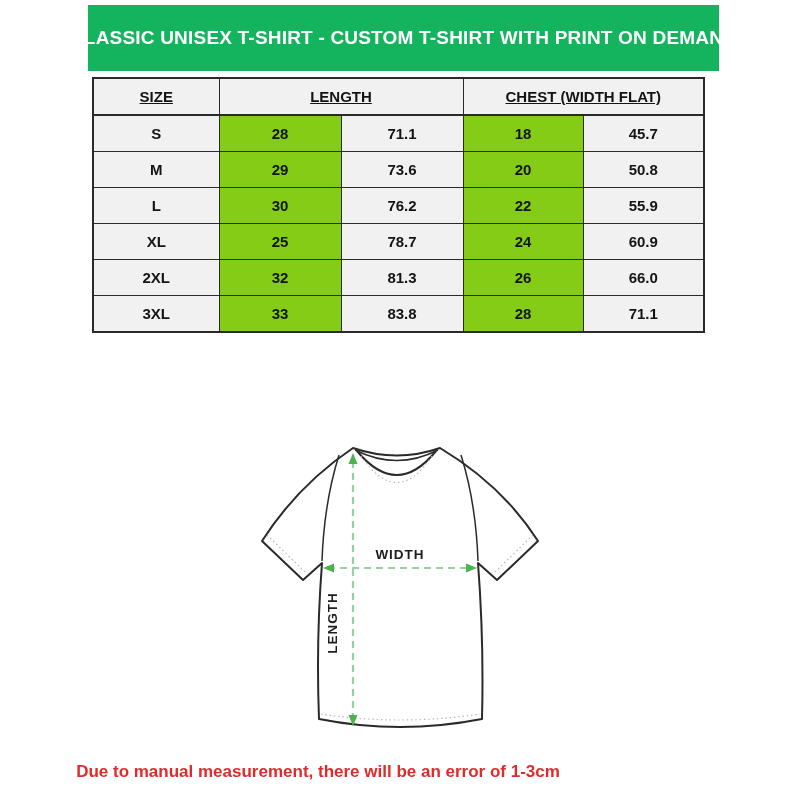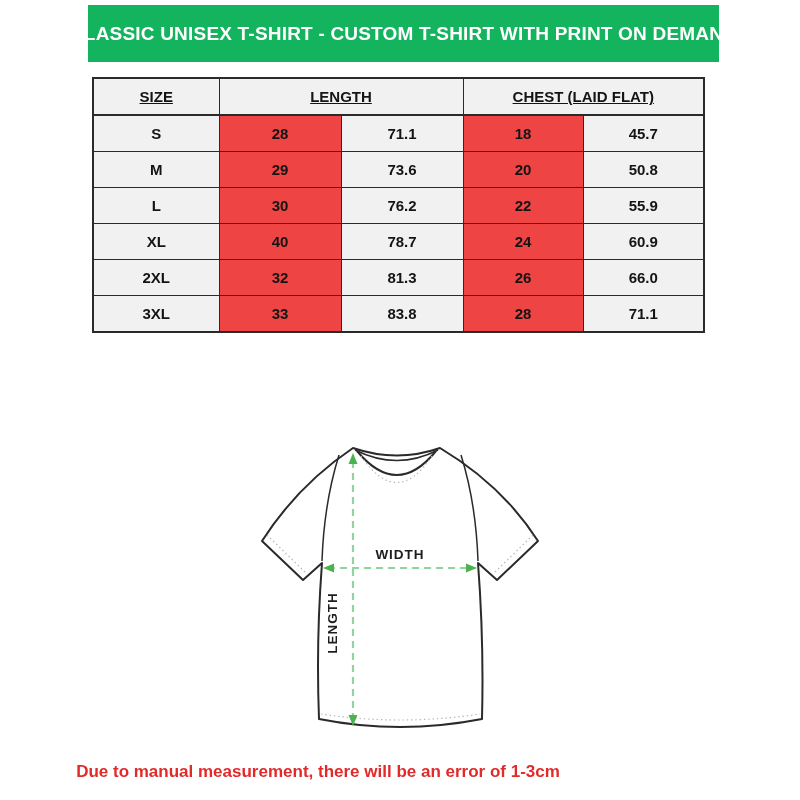--- a/index.html
+++ b/index.html
@@ -2,21 +2,21 @@
 <html style="--banner-green: #14b45f; --cell-gray: #f1f1f1; --border-dark: #2a2a2a; --arrow-dash: #93d39e; --arrow-head: #4cb14f; --note-red: #e22a2a;"><head>
 <meta charset="utf-8">
 <style>
   html,body { margin:0; padding:0; }
   body {
     width:800px; height:800px; background:#ffffff; position:relative;
     font-family:"Liberation Sans", sans-serif;
     overflow:hidden;
   }
   .banner {
-    position:absolute; left:88px; top:5px; width:631px; height:57px;
+    position:absolute; left:88px; top:5px; width:631px; height:66px;
     background:var(--banner-green,#14b45f);
     display:flex; align-items:center; justify-content:center;
   }
   .banner-title {
     margin:0; color:#ffffff; font-size:19px; font-weight:bold;
     letter-spacing:0.2px; white-space:nowrap;
   }
   .size-table {
     position:absolute; left:92px; top:77px; width:611px;
     border-collapse:collapse; table-layout:fixed;
@@ -25,21 +25,21 @@
   .size-table th, .size-table td {
     border:1px solid var(--border-dark,#2a2a2a);
     text-align:center; vertical-align:middle;
     height:35px; padding:0; font-size:15px; color:#141414;
   }
   .size-table thead th {
     background:var(--cell-gray,#f1f1f1); font-weight:bold;
     border-bottom-width:2px;
     text-decoration:underline;
   }
-  .size-table td { font-weight:600; background:#ef4444; }
+  .size-table td { font-weight:600; background:#84cc16; }
   .size-table td.col-size { background:var(--cell-gray,#f1f1f1); font-weight:bold; }
   .size-table td.col-cm { background:var(--cell-gray,#f1f1f1); }
   .tshirt-wrap { position:absolute; left:240px; top:435px; width:320px; height:320px; }
   .shirt-line { fill:#ffffff; stroke:var(--border-dark,#2a2a2a); stroke-width:2; stroke-linejoin:round; }
   .shirt-seam { fill:none; stroke:var(--border-dark,#2a2a2a); stroke-width:1.5; }
   .shirt-stitch { fill:none; stroke:#b9b9b9; stroke-width:1.2; stroke-dasharray:1.5 2.8; }
   .arrow-dash { fill:none; stroke:var(--arrow-dash,#93d39e); stroke-width:2.2; stroke-dasharray:7 5; }
   .arrow-head { fill:var(--arrow-head,#4cb14f); stroke:none; }
   .diagram-label {
     fill:#1d1d1d; font-family:"Liberation Sans", sans-serif;
@@ -63,21 +63,21 @@
     <col style="width:126px">
       <col style="width:122px">
       <col style="width:122px">
       <col style="width:120px">
       <col style="width:121px">
   </colgroup>
   <thead>
     <tr>
       <th>SIZE</th>
       <th colspan="2">LENGTH</th>
-      <th colspan="2">CHEST (LAID FLAT)</th>
+      <th colspan="2">CHEST (WIDTH FLAT)</th>
     </tr>
   </thead>
   <tbody>
     <tr>
       <td class="col-size">S</td>
       <td>28</td>
       <td class="col-cm">71.1</td>
       <td>18</td>
       <td class="col-cm">45.7</td>
     </tr>
@@ -90,21 +90,21 @@
     </tr>
     <tr>
       <td class="col-size">L</td>
       <td>30</td>
       <td class="col-cm">76.2</td>
       <td>22</td>
       <td class="col-cm">55.9</td>
     </tr>
     <tr>
       <td class="col-size">XL</td>
-      <td>40</td>
+      <td>25</td>
       <td class="col-cm">78.7</td>
       <td>24</td>
       <td class="col-cm">60.9</td>
     </tr>
     <tr>
       <td class="col-size">2XL</td>
       <td>32</td>
       <td class="col-cm">81.3</td>
       <td>26</td>
       <td class="col-cm">66.0</td>

